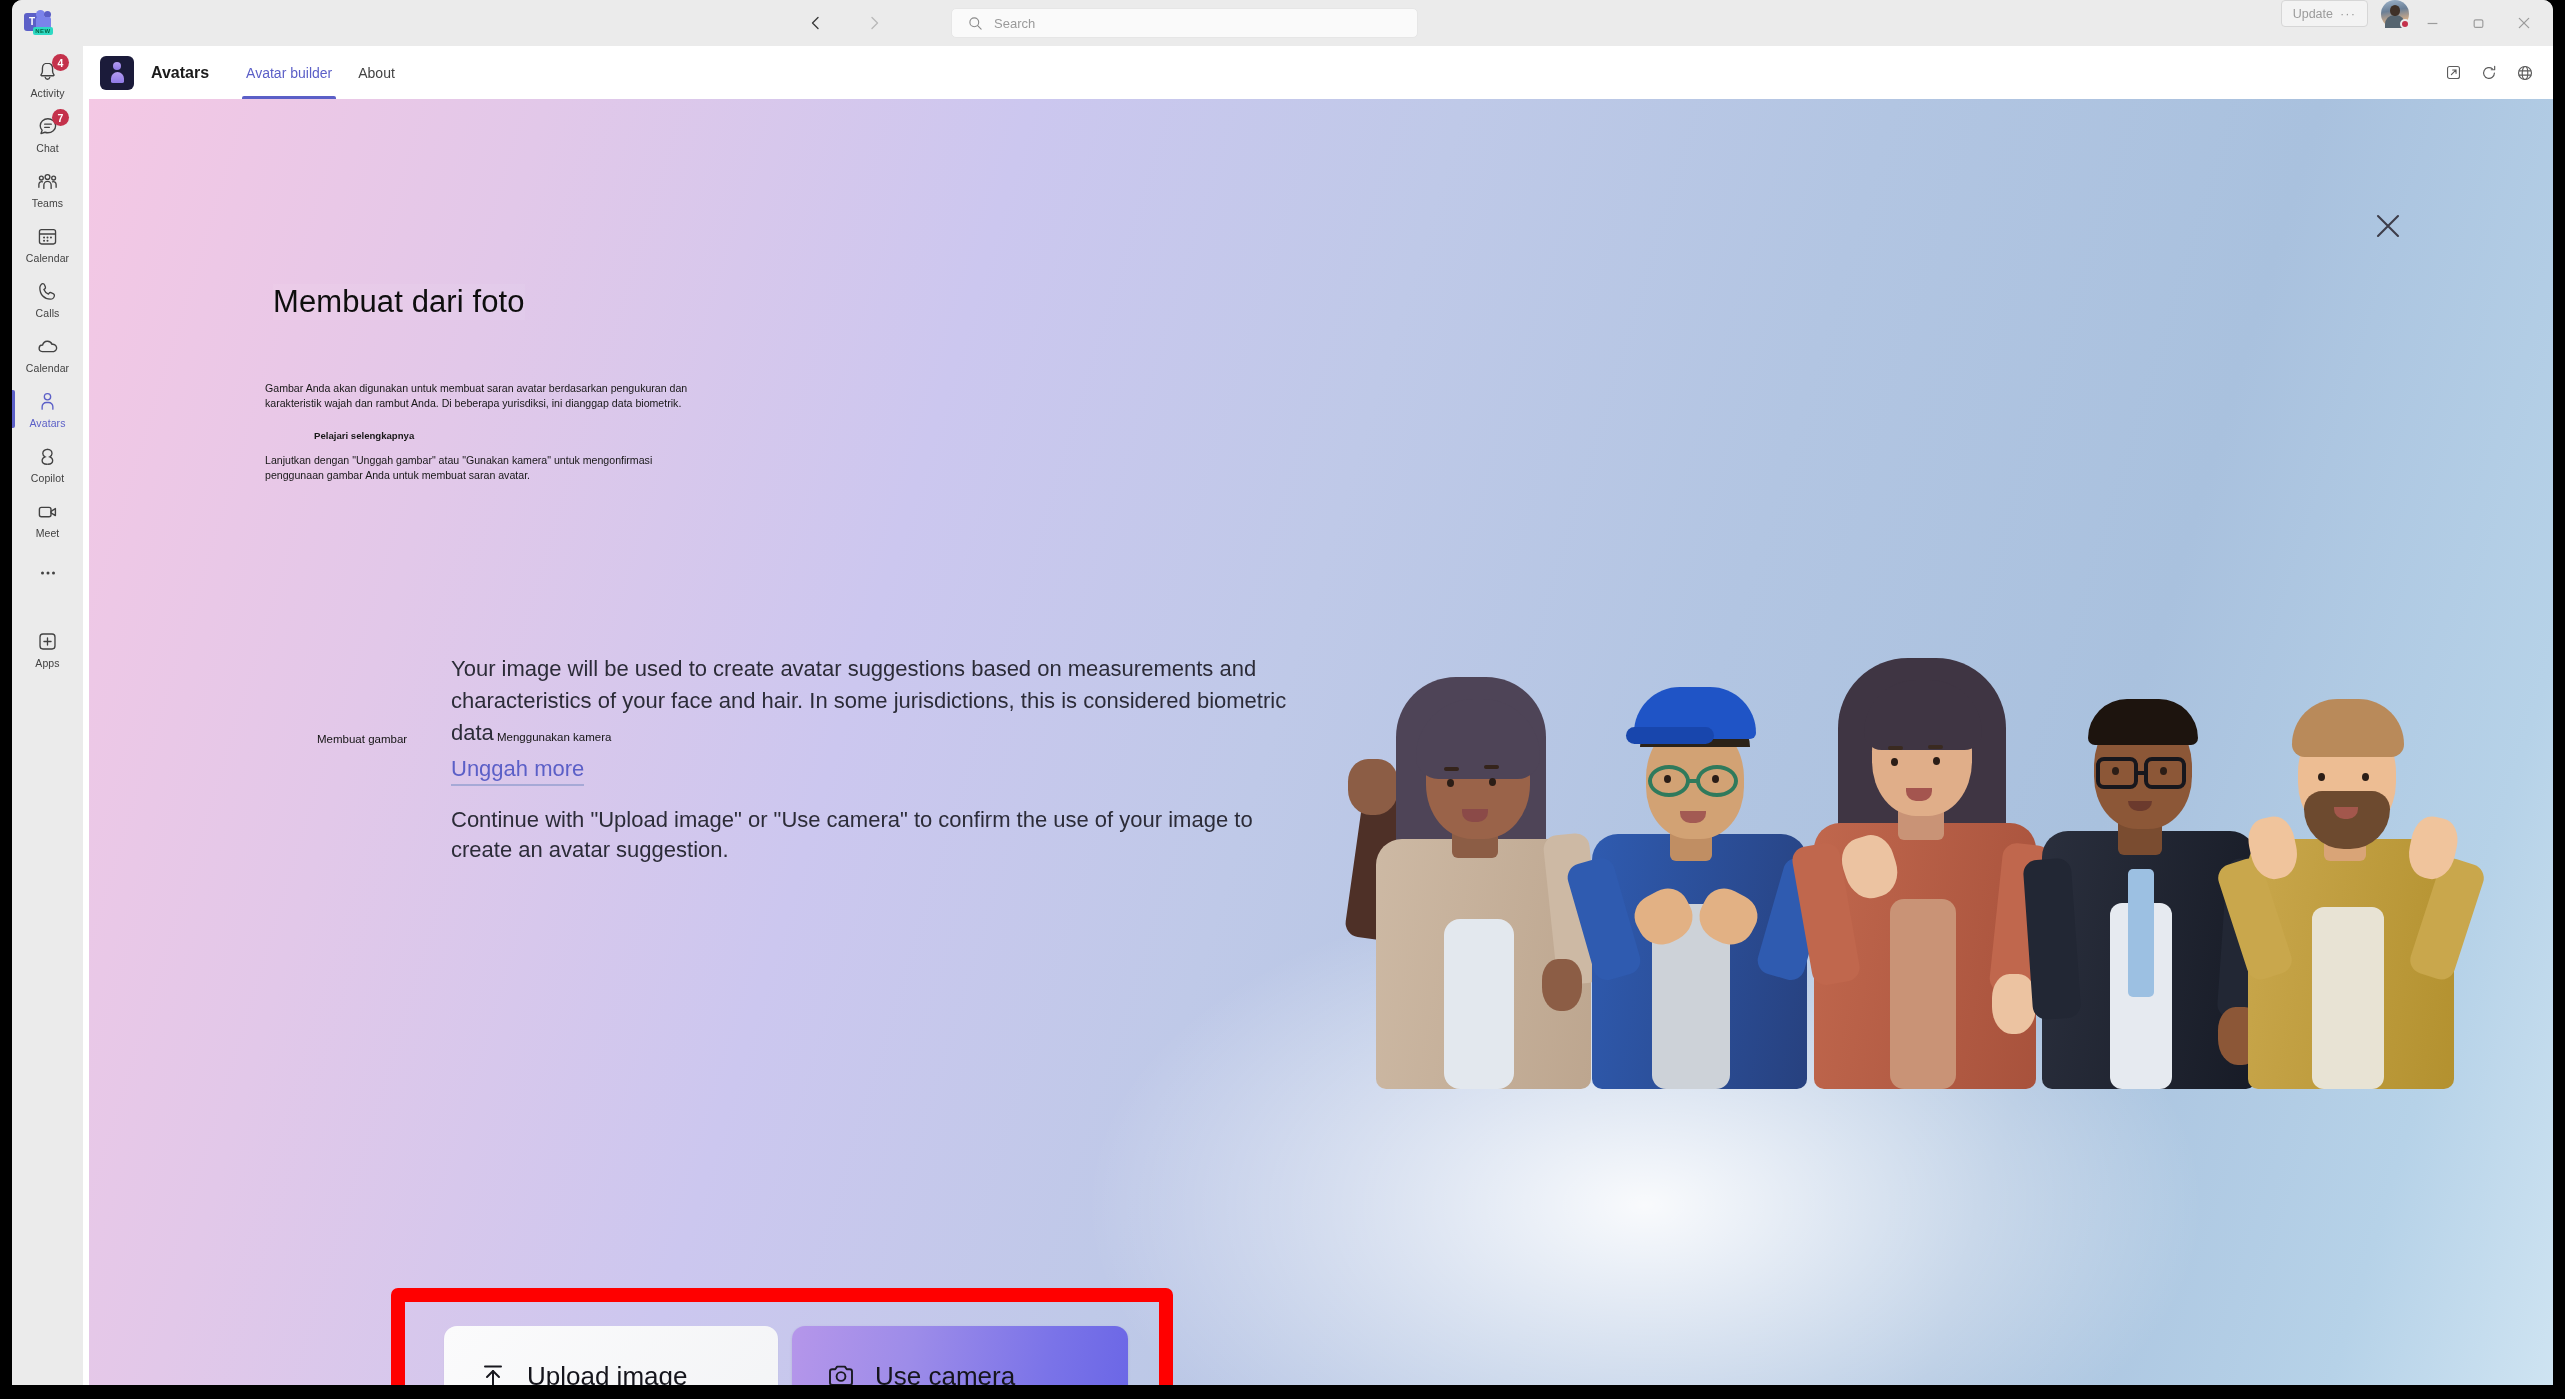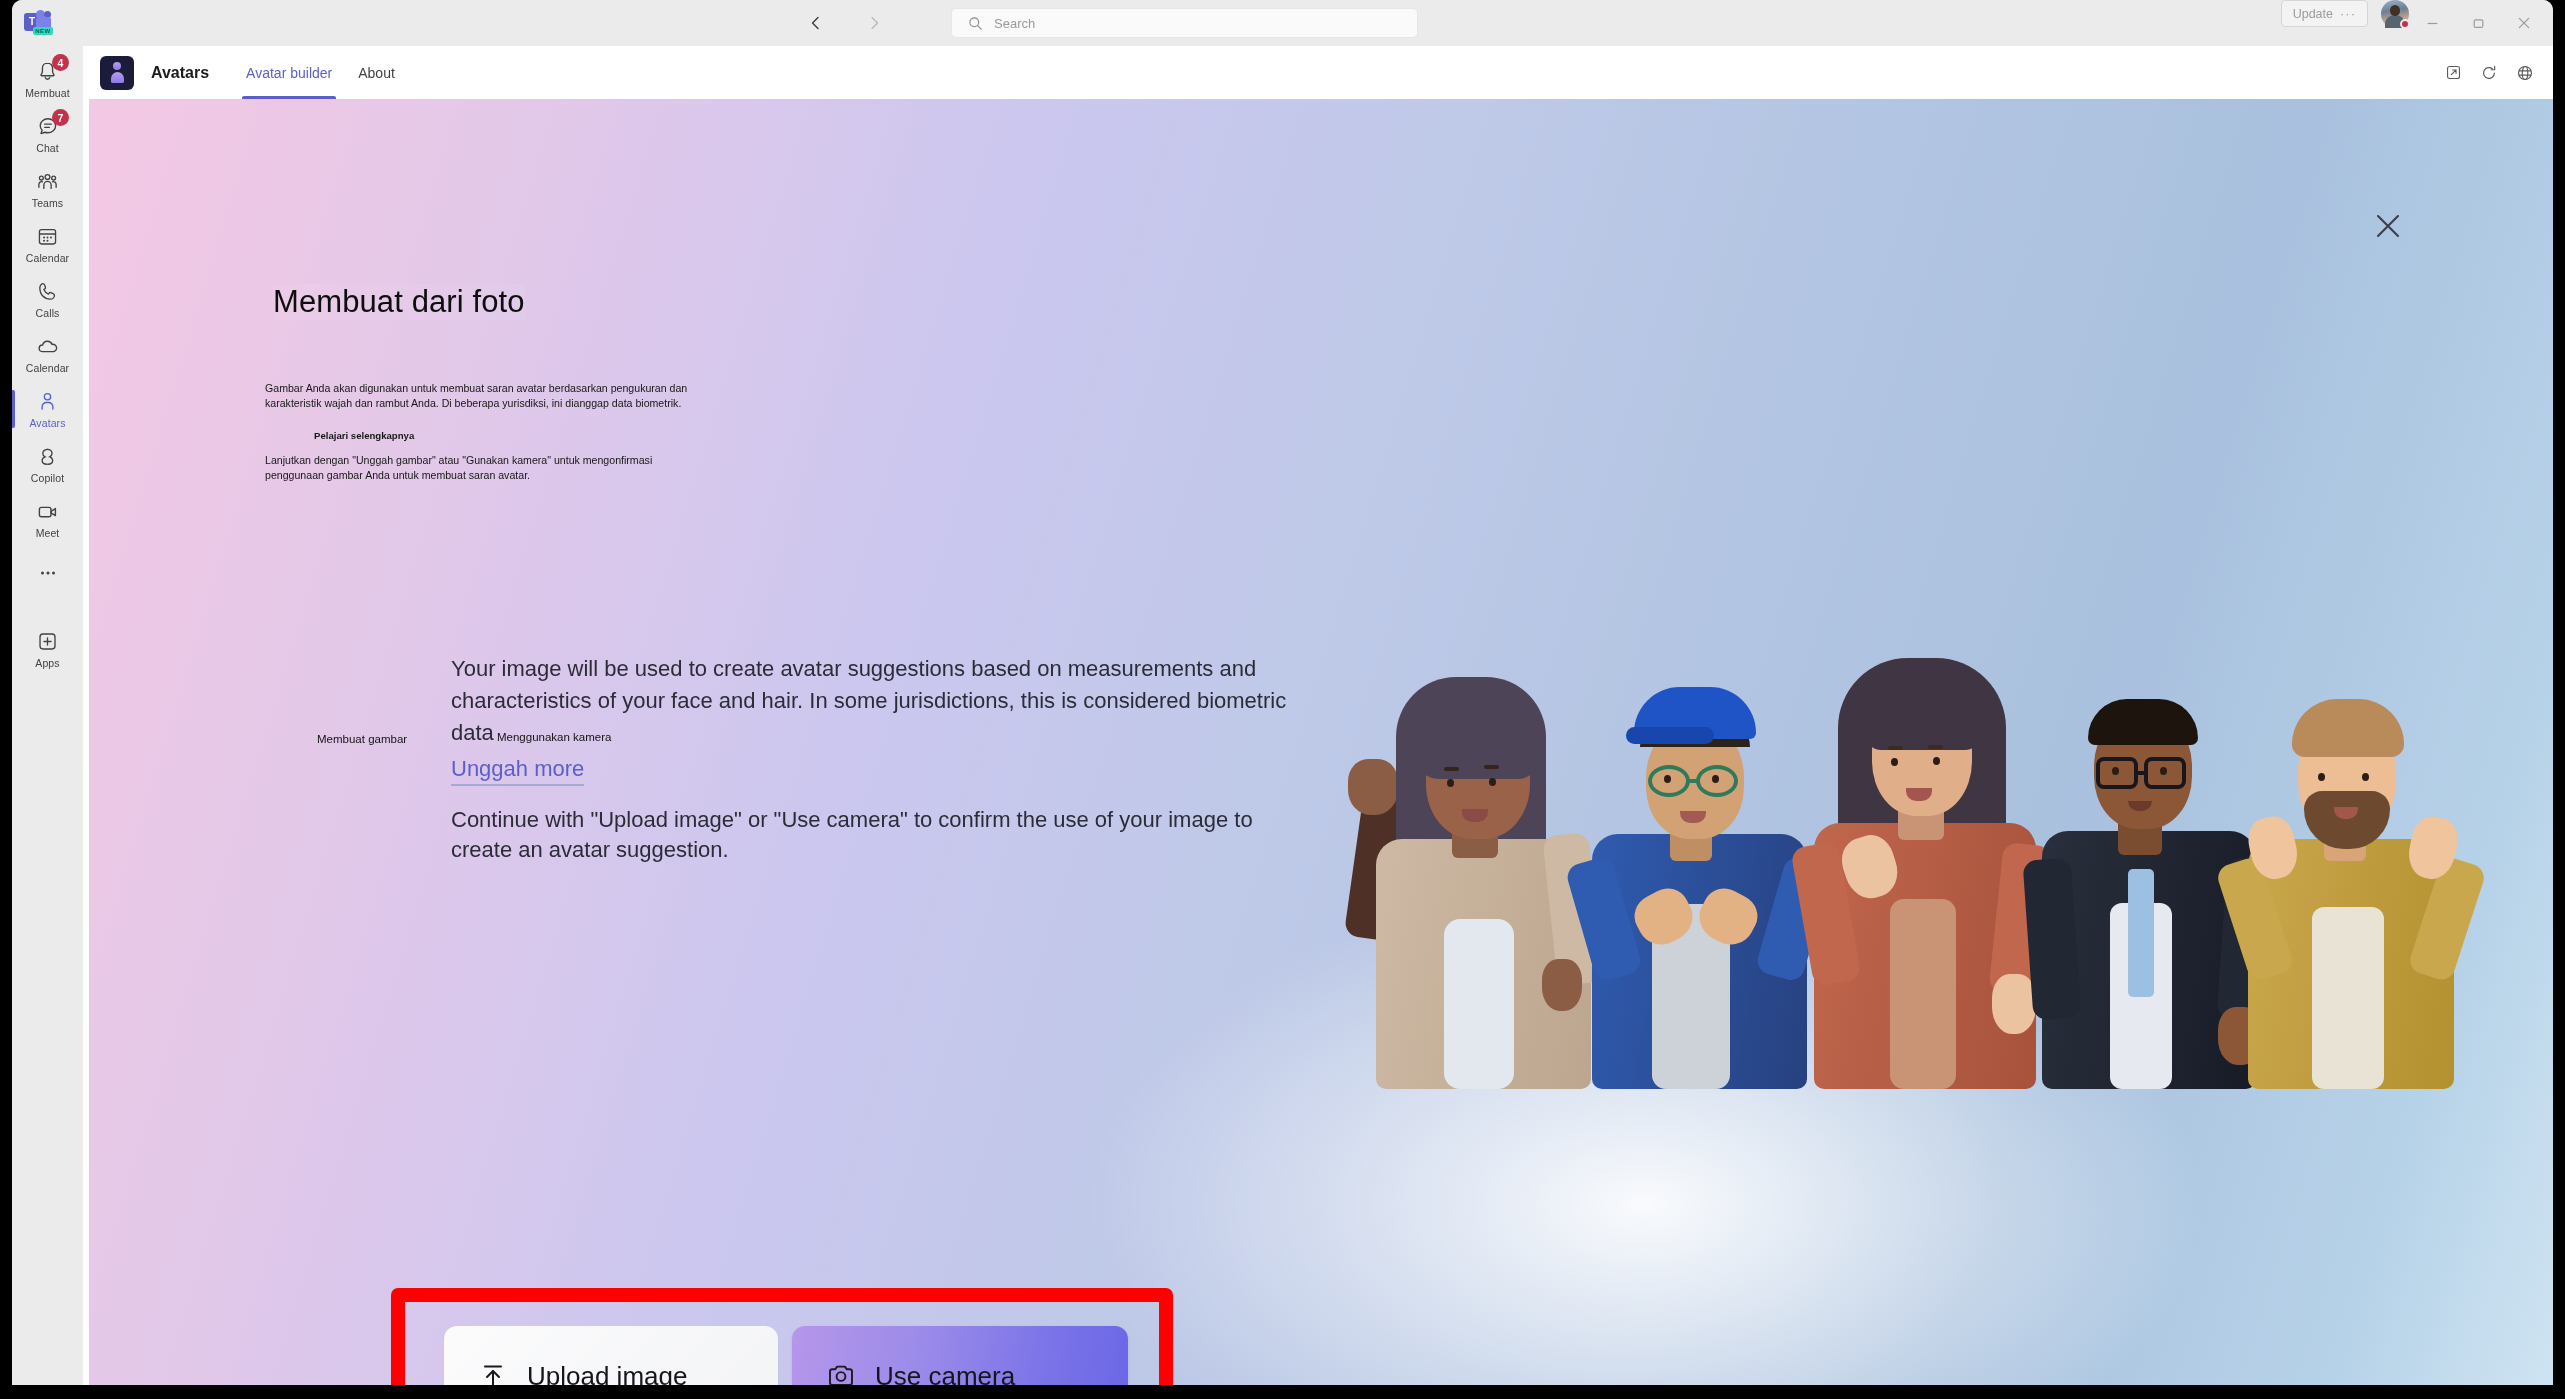--- a/index.html
+++ b/index.html
@@ -372,21 +372,21 @@
     <div id="rail">
 
       <div class="rail-item">
         <span class="r-icon">
           <svg width="23" height="23" viewBox="0 0 24 24">
             <path d="M12 3.2c-3.1 0-5.3 2.3-5.3 5.3v3.3c0 1.5-.5 2.6-1.4 3.5-.4.4-.1 1.1.5 1.1h12.4c.6 0 .9-.7.5-1.1-.9-.9-1.4-2-1.4-3.5V8.5c0-3-2.2-5.3-5.3-5.3z" fill="none" stroke="#424242" stroke-width="1.4"></path>
             <path d="M9.6 18.1c.3 1.2 1.3 2 2.4 2s2.1-.8 2.4-2" fill="none" stroke="#424242" stroke-width="1.4" stroke-linecap="round"></path>
           </svg>
         </span>
         <span class="badge">4</span>
-        <span class="r-label">Membuat</span>
+        <span class="r-label">Activity</span>
       </div>
 
       <div class="rail-item">
         <span class="r-icon">
           <svg width="23" height="23" viewBox="0 0 24 24">
             <path d="M20.5 11.2c0 4.1-3.7 7.3-8.3 7.3-1 0-2-.2-2.9-.5l-4.1 1.4 1.2-3.5c-1.3-1.3-2-2.9-2-4.7 0-4.1 3.7-7.3 8-7.3s8.1 3.2 8.1 7.3z" fill="none" stroke="#424242" stroke-width="1.4" stroke-linejoin="round"></path>
             <path d="M9 9.6h7 M9 12.8h5" stroke="#424242" stroke-width="1.3" stroke-linecap="round"></path>
           </svg>
         </span>
         <span class="badge">7</span>

